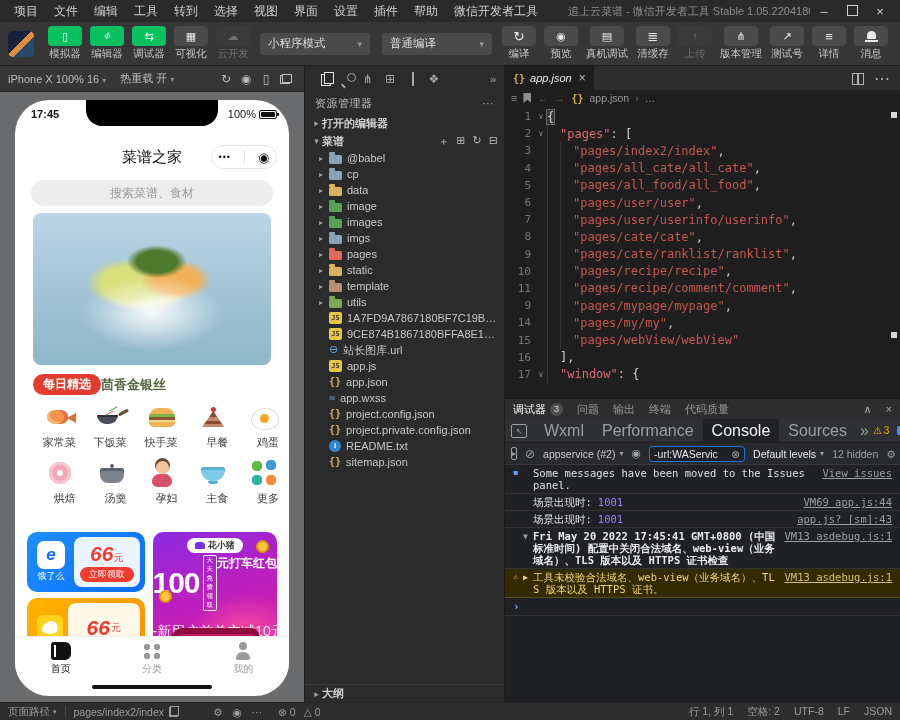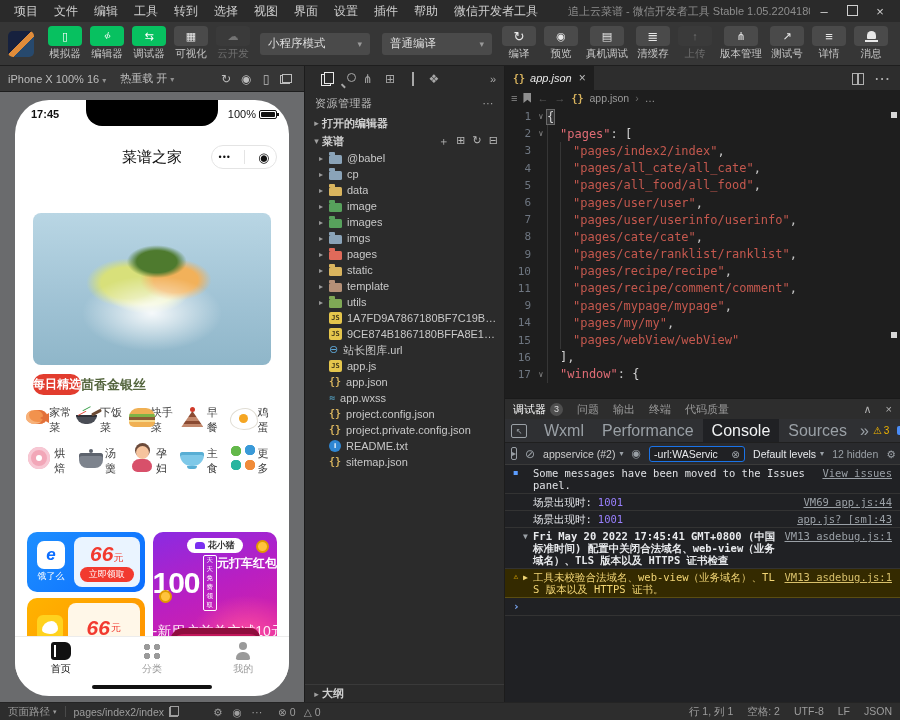--- a/index.html
+++ b/index.html
@@ -73,24 +73,24 @@
   .cap-o{font-size:13px;color:#111;line-height:1}
   .psearch{position:absolute;top:80px;left:16px;right:16px;height:26px;background:#ededed;border-radius:13px;color:#9a9a9a;font-size:12px;text-align:center;line-height:26px}
   .pfood{position:absolute;top:113px;left:18px;right:18px;height:152px;border-radius:8px;background:
     radial-gradient(100px 54px at 50% 66%,rgba(255,255,255,.9),rgba(255,255,255,0) 70%),
     radial-gradient(40px 22px at 52% 32%,#4e7a2e 0 50%,transparent 75%),
     radial-gradient(55px 32px at 60% 44%,#f2b15a 0 40%,transparent 65%),
     radial-gradient(60px 35px at 40% 46%,#d8e07a 0 45%,transparent 70%),
     radial-gradient(70px 40px at 48% 50%,#e9f0b8 0 40%,transparent 62%),
     linear-gradient(180deg,#b9d6e4,#9fc2d4 60%,#8fb6c9)}
   .pdaily{position:absolute;top:274px;left:18px;display:flex;align-items:center}
-  .pd-badge{background:#e23c2e;color:#fff;font-size:12px;font-weight:700;padding:2px 0;border-radius:12px}
+  .pd-badge{background:#e23c2e;color:#fff;font-size:12px;font-weight:700;padding:2px 10px;border-radius:12px}
   .pd-title{margin-left:0;color:#55663f;font-size:13px;font-weight:700}
   .pcats{position:absolute;top:302px;left:10px;right:10px;display:grid;grid-template-columns:repeat(5,1fr);row-gap:8px}
-  .pcat{display:flex;flex-direction:row;align-items:flex-start}
+  .pcat{display:flex;flex-direction:column;align-items:flex-end}
   .cat-ic{width:30px;height:30px;position:relative;display:block}
   .cat-label{font-size:11px;color:#3b3b3b;margin-top:3px}
   .ic-fish::before{content:"";position:absolute;left:1px;top:8px;width:21px;height:14px;background:#f2924d;border-radius:50% 45% 45% 50%/60% 50% 50% 60%;box-shadow:inset -4px 0 0 #e2703a,inset 3px -2px 0 #f7b27a}
   .ic-fish::after{content:"";position:absolute;right:0;top:11px;border-right:9px solid #e2703a;border-top:5px solid transparent;border-bottom:5px solid transparent}
   .ic-pan::before{content:"";position:absolute;left:0;top:13px;width:21px;height:9px;background:#4a4d55;border-radius:0 0 10px 10px;box-shadow:inset 0 2px 0 #2f3138}
   .ic-pan::after{content:"";position:absolute;right:-2px;top:9px;width:11px;height:3px;background:#6b4a33;border-radius:2px;transform:rotate(-28deg);box-shadow:-13px -6px 0 -1px #e04a3a,-7px -8px 0 -1px #3aa04a}
   .ic-burger::before{content:"";position:absolute;left:2px;top:6px;width:26px;height:19px;border-radius:9px 9px 5px 5px;background:linear-gradient(#f0b054 0 34%,#7fb347 34% 48%,#8a5a35 48% 64%,#f7d98c 64% 72%,#f0b054 72%)}
   .ic-cake::before{content:"";position:absolute;left:4px;top:9px;width:22px;height:16px;clip-path:polygon(50% 0,100% 100%,0 100%);background:linear-gradient(#8a4a32 0 35%,#c2876b 35% 60%,#8a4a32 60% 80%,#c2876b 80%)}
   .ic-cake::after{content:"";position:absolute;left:13px;top:5px;width:5px;height:5px;border-radius:50%;background:#d03a2a}
   .ic-egg::before{content:"";position:absolute;left:2px;top:6px;width:26px;height:20px;background:#fff;border:1px solid #e0ddd4;border-radius:55% 45% 50% 50%/55% 60% 40% 45%}
@@ -430,20 +430,21 @@
               </span>
           </div>
           <div class="pnav">
             <span class="pnav-title">菜谱之家</span>
             <div class="capsule">
               <span class="cap-dots">•••</span>
               <span class="cap-div"></span>
               <span class="cap-o">◉</span>
             </div>
           </div>
+          <div class="psearch">搜索菜谱、食材</div>
           <div class="pfood"></div>
           <div class="pdaily">
             <span class="pd-badge">每日精选</span>
             <span class="pd-title">茴香金银丝</span>
           </div>
           <div class="pcats">
 
               <div class="pcat">
                 <span class="cat-ic ic-fish"></span>
                 <span class="cat-label">家常菜</span>

